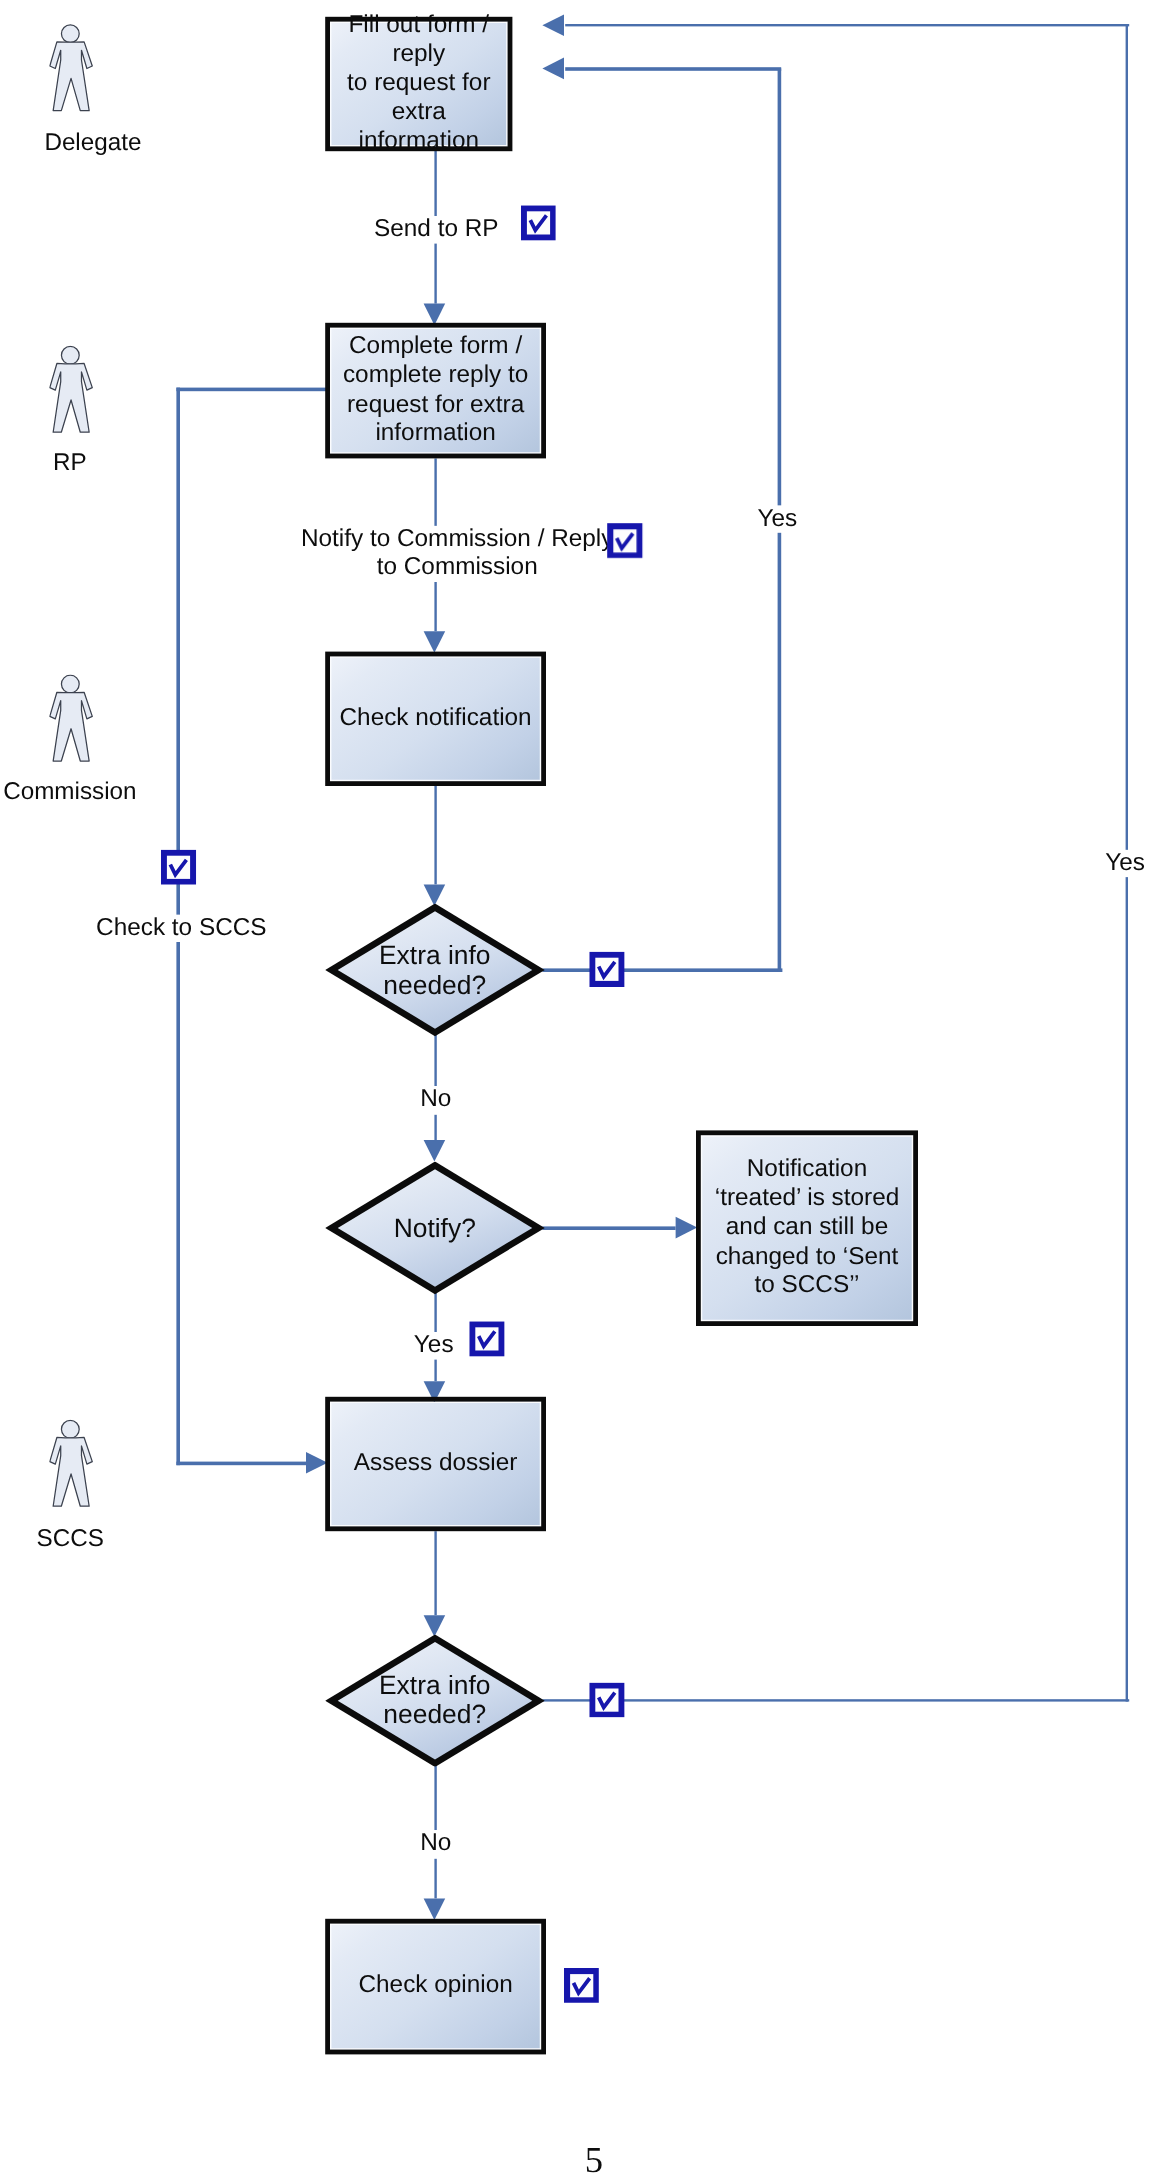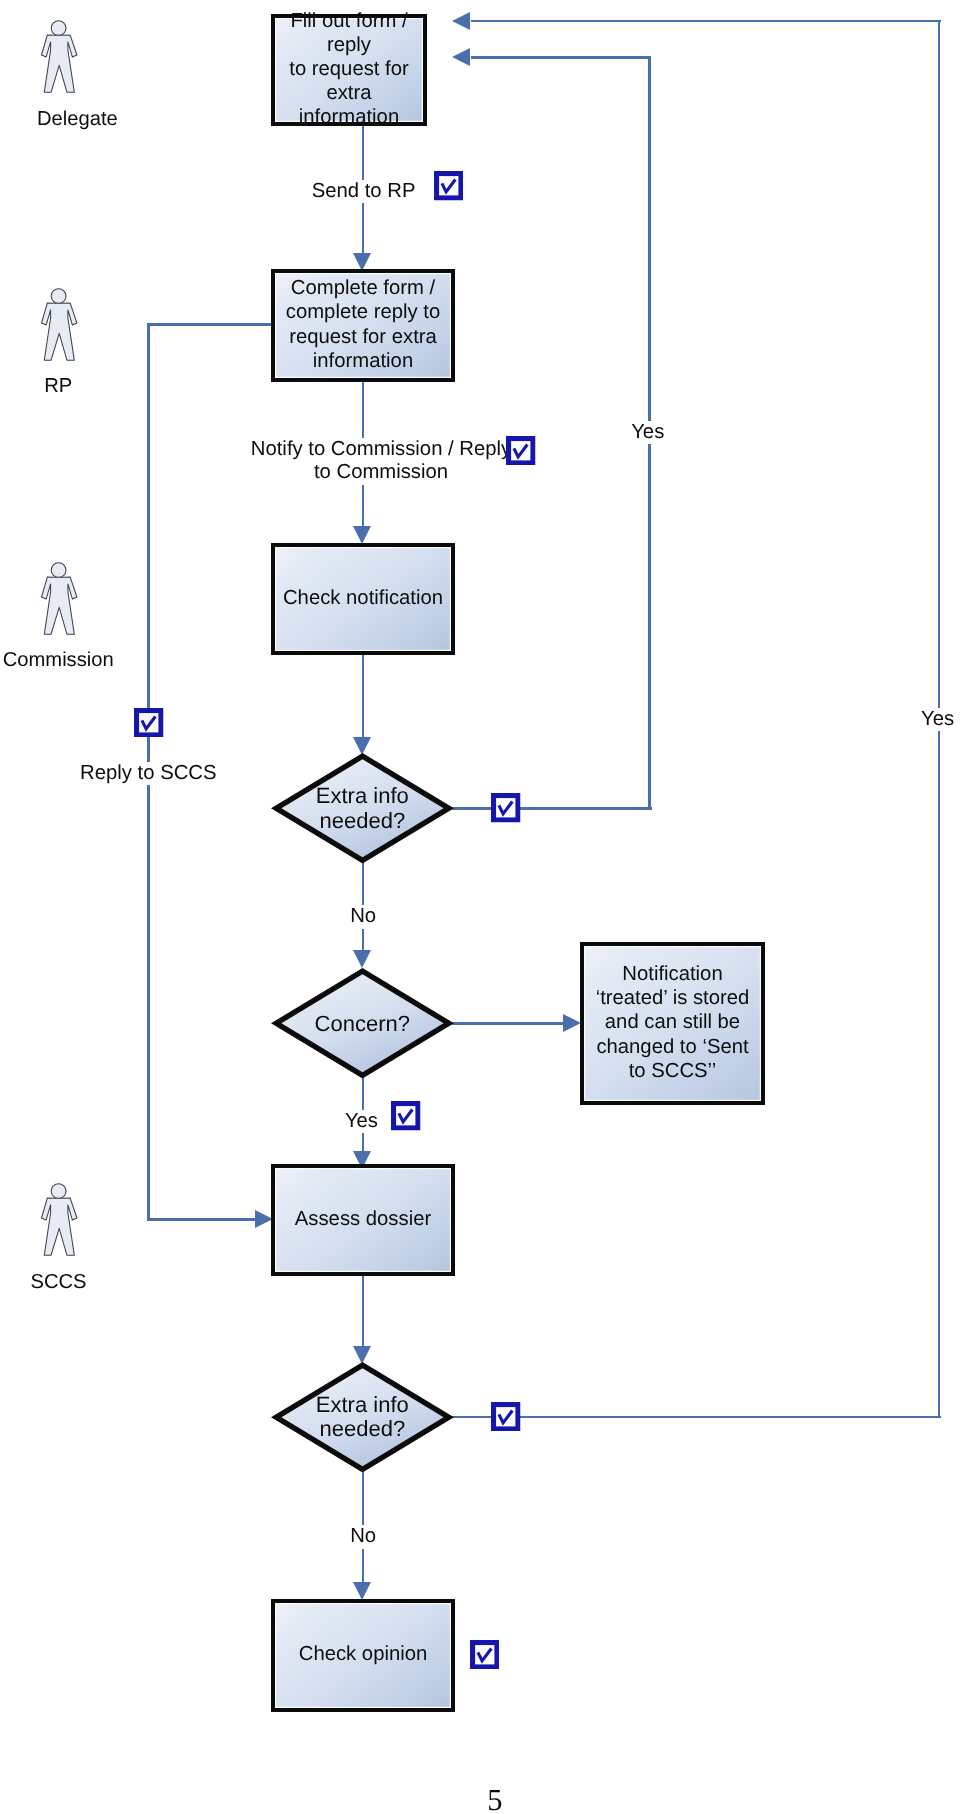--- a/index.html
+++ b/index.html
@@ -147,21 +147,21 @@
       </svg>
       <span class="txt" style="white-space: pre-line;">Extra info
 needed?</span>
     </div>
 
     <div class="dia" style="left:270.8px;top:968.1px;width:183px;height:110.5px;">
       <svg width="183" height="110.5" viewBox="0 0 183 110.5">
         <path d="M 91.50 0 L 183.00 55.25 L 91.50 110.50 L 0 55.25 Z" fill="#0b0b0b"></path>
         <path d="M 91.50 6.31 L 172.55 55.25 L 91.50 104.19 L 10.45 55.25 Z" fill="url(#nodeGrad)"></path>
       </svg>
-      <span class="txt" style="white-space: pre-line;">Concern?</span>
+      <span class="txt" style="white-space: pre-line;">Notify?</span>
     </div>
 
     <div class="node" style="left:580px;top:942px;width:185px;height:163px;">
       <span class="txt" style="white-space: pre-line;">Notification
 ‘treated’ is stored
 and can still be
 changed to ‘Sent
 to SCCS’’</span>
     </div>
 
@@ -182,21 +182,21 @@
       <span class="txt" style="white-space: pre-line;">Check opinion</span>
     </div>
   </div>
 
   <div id="labels">
     <div class="lbl" style="left: 311.7px; top: 179.5px; white-space: pre-line;">Send to RP</div>
     <div class="lbl c" style="left: 250px; top: 437.9px; width: 262px; white-space: pre-line;">Notify to Commission / Reply
 to Commission</div>
     <div class="lbl" style="left: 631.2px; top: 420.7px; white-space: pre-line;">Yes</div>
     <div class="lbl" style="left: 921px; top: 707.7px; white-space: pre-line;">Yes</div>
-    <div class="lbl" style="left: 80.1px; top: 761.5px; white-space: pre-line;">Reply to SCCS</div>
+    <div class="lbl" style="left: 80.1px; top: 761.5px; white-space: pre-line;">Check to SCCS</div>
     <div class="lbl" style="left: 350.2px; top: 905.1px; white-space: pre-line;">No</div>
     <div class="lbl" style="left: 344.9px; top: 1109.6px; white-space: pre-line;">Yes</div>
     <div class="lbl" style="left: 350.2px; top: 1525.1px; white-space: pre-line;">No</div>
   </div>
 
   <div id="actors">
     <div class="actor" style="left:41px;top:20px;width:37px;height:74px;">
       <svg width="37" height="74" viewBox="0 0 37 74">
           <use href="#person"></use>
         </svg>

